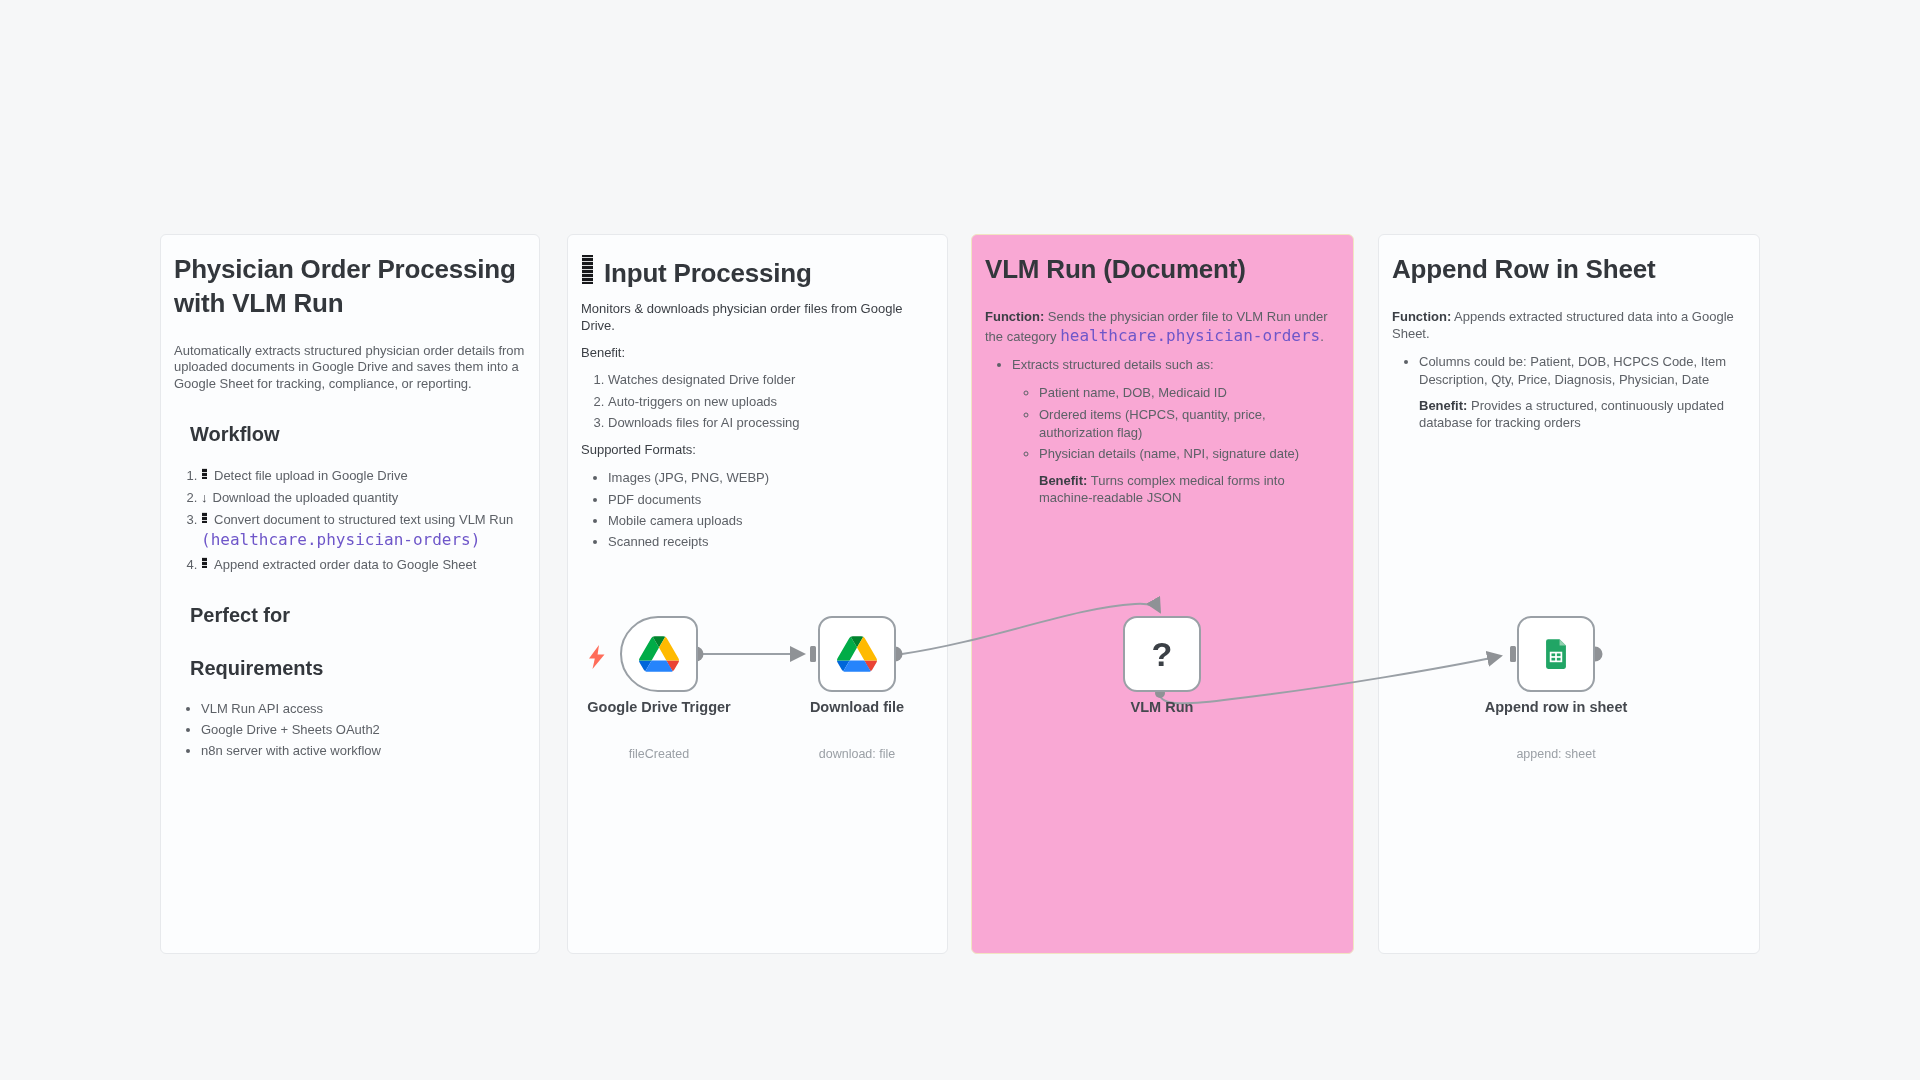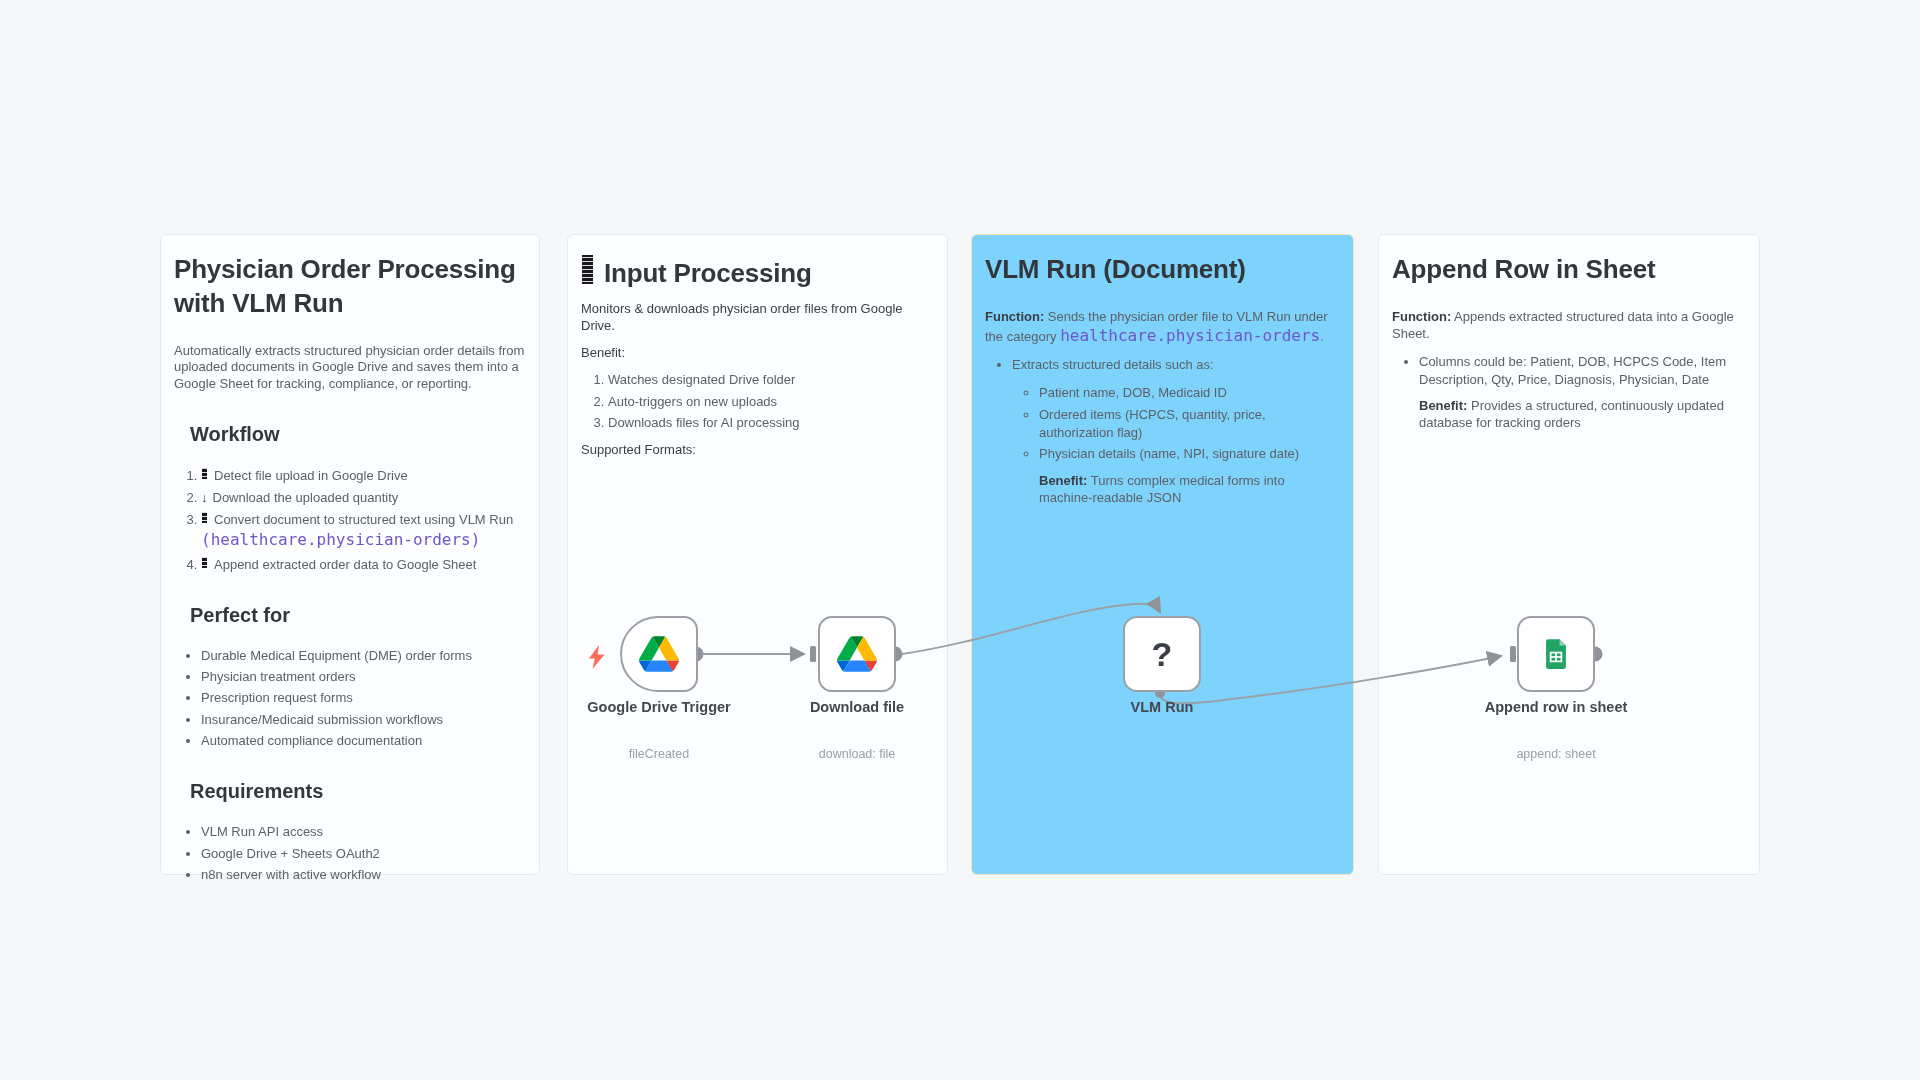--- a/index.html
+++ b/index.html
@@ -4,27 +4,27 @@
 <style>
   html,body{margin:0;padding:0}
   body{
     width:1920px;height:1080px;position:relative;overflow:hidden;
     background:#f6f7f8;
     font-family:"Liberation Sans",sans-serif;
     color:#5d6167;
   }
   
   .sticky{
-    position:absolute;top:234px;height:641px;box-sizing:border-box;
+    position:absolute;top:234px;height:720px;box-sizing:border-box;
     background:#fcfdfe;border:1px solid #e7e9ec;border-radius:6px;
     padding:14px 13px;
   }
   #sticky-overview{left:160px;width:380px}
   #sticky-input{left:567px;width:381px}
-  #sticky-vlm{left:971px;width:383px;background:#7dd3fc;border-color:#f1e5c2}
+  #sticky-vlm{left:971px;width:383px;background:#f9a8d4;border-color:#f1e5c2}
   #sticky-append{left:1378px;width:382px}
 
   .sticky h1{
     font-size:26px;line-height:1.3;color:#33373c;font-weight:700;
     margin:4px 0 0 0;letter-spacing:-0.2px;
   }
   .sticky h2{
     font-size:20px;color:#33373c;font-weight:700;
     margin:30px 0 20px 16px;
   }
@@ -85,46 +85,45 @@
 
   <h2>Workflow</h2>
   <ol>
     <li><span class="tofu tofu-sm"></span><span>Detect file upload in Google Drive</span></li>
     <li><span class="down-arrow">↓</span><span>Download the uploaded quantity</span></li>
     <li><span class="tofu tofu-sm"></span><span>Convert document to structured text using VLM Run </span><code>(healthcare.physician-orders)</code></li>
     <li><span class="tofu tofu-sm"></span><span>Append extracted order data to Google Sheet</span></li>
   </ol>
 
   <h2>Perfect for</h2>
-  <ul>
-    <li>Durable Medical Equipment (DME) order forms</li>
-    <li>Physician treatment orders</li>
-    <li>Prescription request forms</li>
-    <li>Insurance/Medicaid submission workflows</li>
-    <li>Automated compliance documentation</li>
-  </ul>
 
   <h2>Requirements</h2>
   <ul>
     <li>VLM Run API access</li>
     <li>Google Drive + Sheets OAuth2</li>
     <li>n8n server with active workflow</li>
   </ul>
 </div>
 
 <div class="sticky" id="sticky-input">
   <h1><span class="tofu tofu-lg"></span><span>Input Processing</span></h1>
   <p class="bold-line">Monitors &amp; downloads physician order files from Google Drive.</p>
   <p class="bold-line">Benefit:</p>
   <ol>
     <li>Watches designated Drive folder</li>
     <li>Auto-triggers on new uploads</li>
     <li>Downloads files for AI processing</li>
   </ol>
   <p class="bold-line indent-1 mt-18">Supported Formats:</p>
+  <ul>
+    <li>Images (JPG, PNG, WEBP)</li>
+    <li>PDF documents</li>
+    <li>Mobile camera uploads</li>
+    <li>Scanned receipts</li>
+  </ul>
 </div>
 
 <div class="sticky" id="sticky-vlm">
   <h1>VLM Run (Document)</h1>
   <p class="intro"><strong>Function:</strong><span> Sends the physician order file to VLM Run under the category </span><code>healthcare.physician-orders</code><span>.</span></p>
   <ul class="mt-18">
     <li>Extracts structured details such as:</li>
     <ul class="circle">
       <li>Patient name, DOB, Medicaid ID</li>
       <li>Ordered items (HCPCS, quantity, price, authorization flag)</li>

